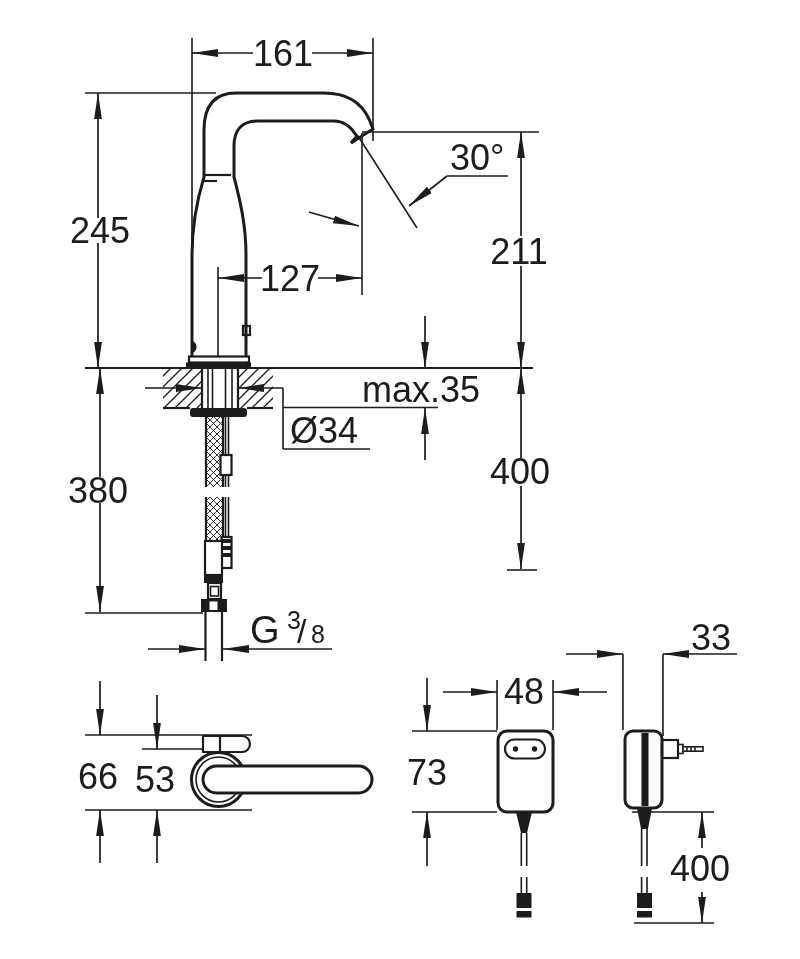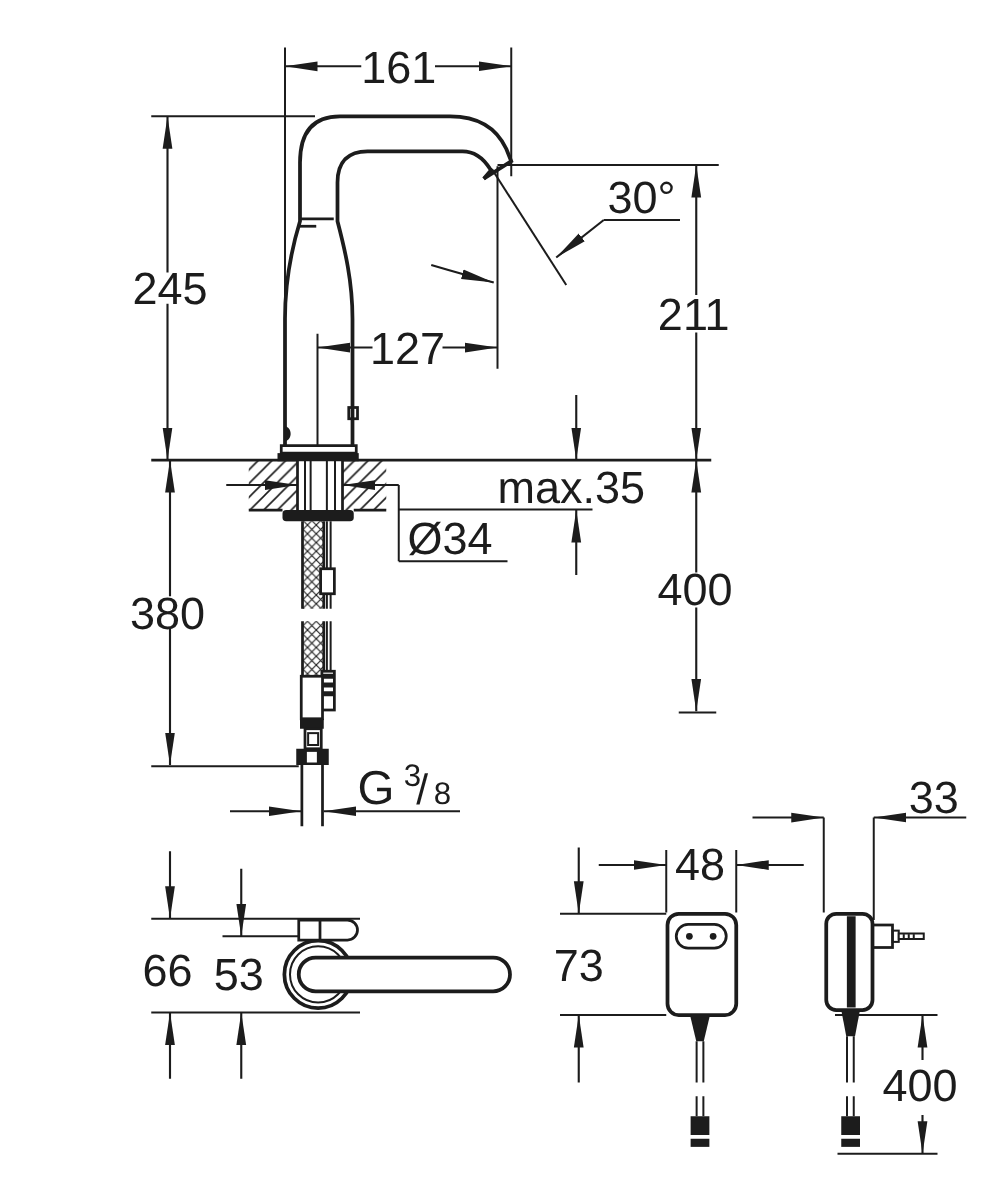--- a/index.html
+++ b/index.html
@@ -1,17 +1,17 @@
 <!DOCTYPE html>
 <html style="--ink: #1c1c1c; --paper: #ffffff;"><head>
 <meta charset="utf-8">
 <style>
   :root { --ink:#1c1c1c; --paper:#ffffff; }
   html,body { margin:0; padding:0; background:var(--paper); }
-  .stage { width:700px; height:959px; background:var(--paper); position:relative;padding-left:36px; }
+  .stage { width:700px; height:959px; background:var(--paper); position:relative; }
   svg { display:block; }
   .ln   { stroke:var(--ink); fill:none; }
   .thin { stroke-width:1.6; }
   .dim  { stroke-width:1.7; }
   .med  { stroke-width:2.2; }
   .thick{ stroke-width:3; }
   .fillink { fill:var(--ink); stroke:none; }
   .white   { fill:#ffffff; }
   text { font-family:"Liberation Sans", sans-serif; fill:var(--ink); }
   .num   { font-size:36px; }

